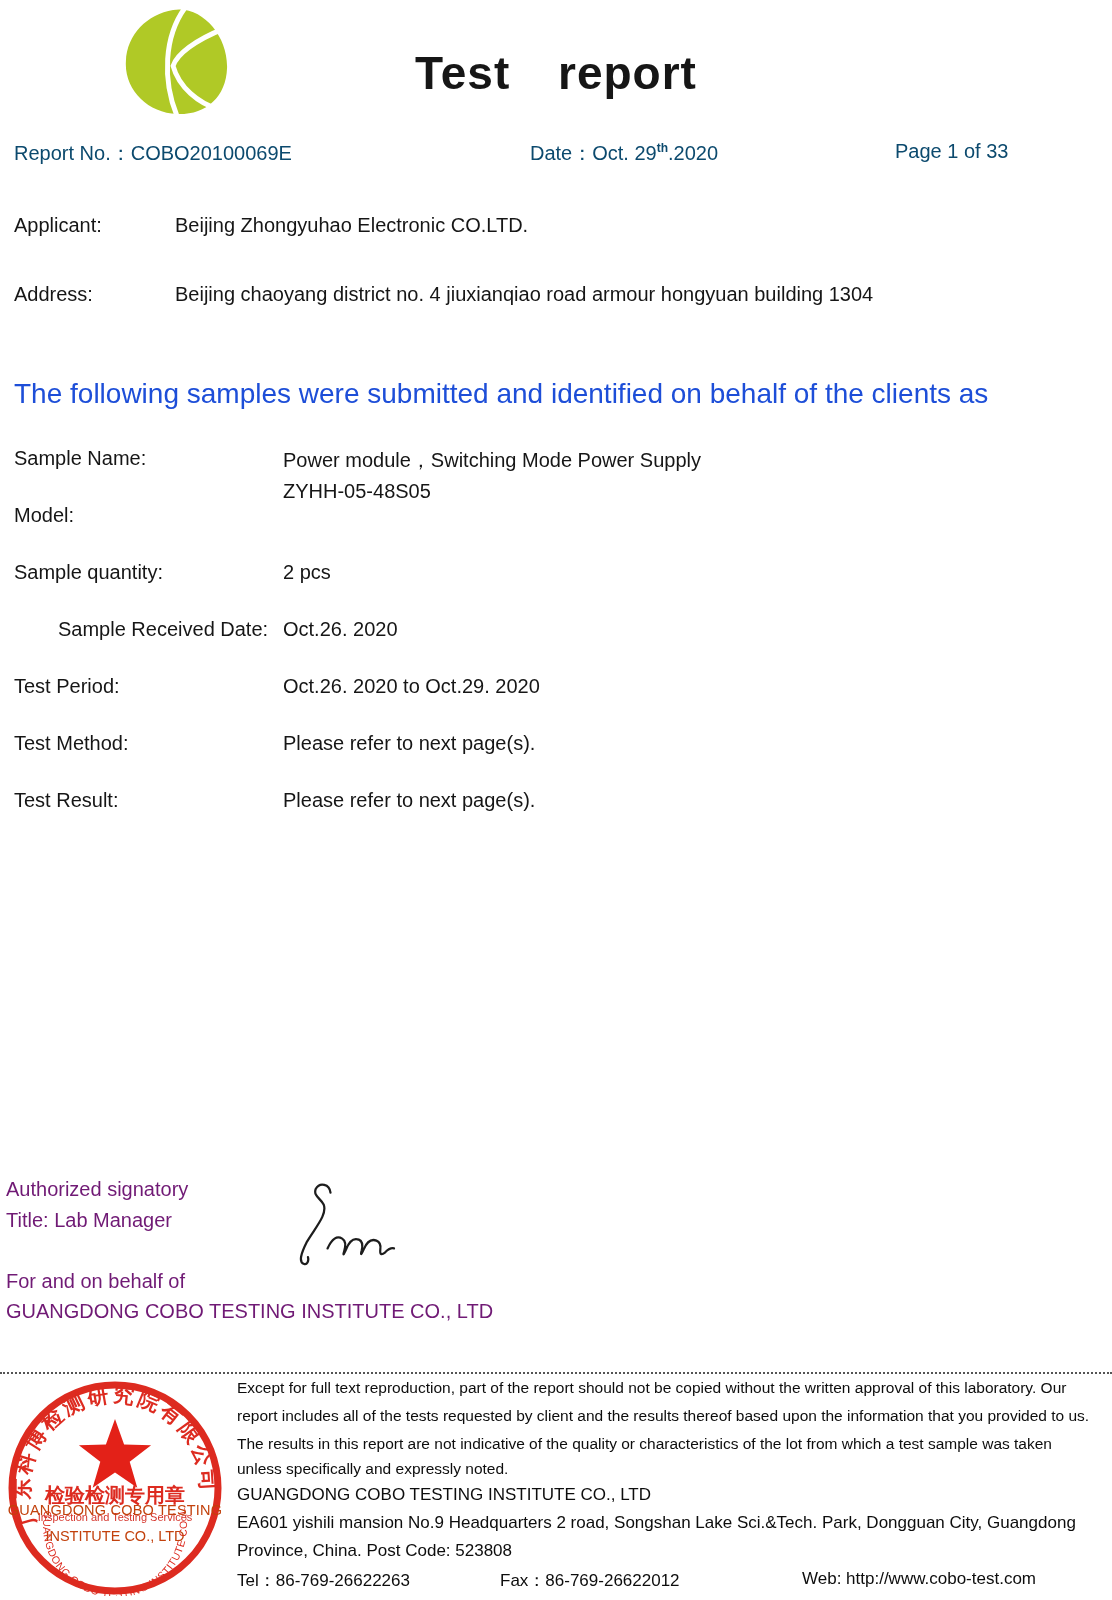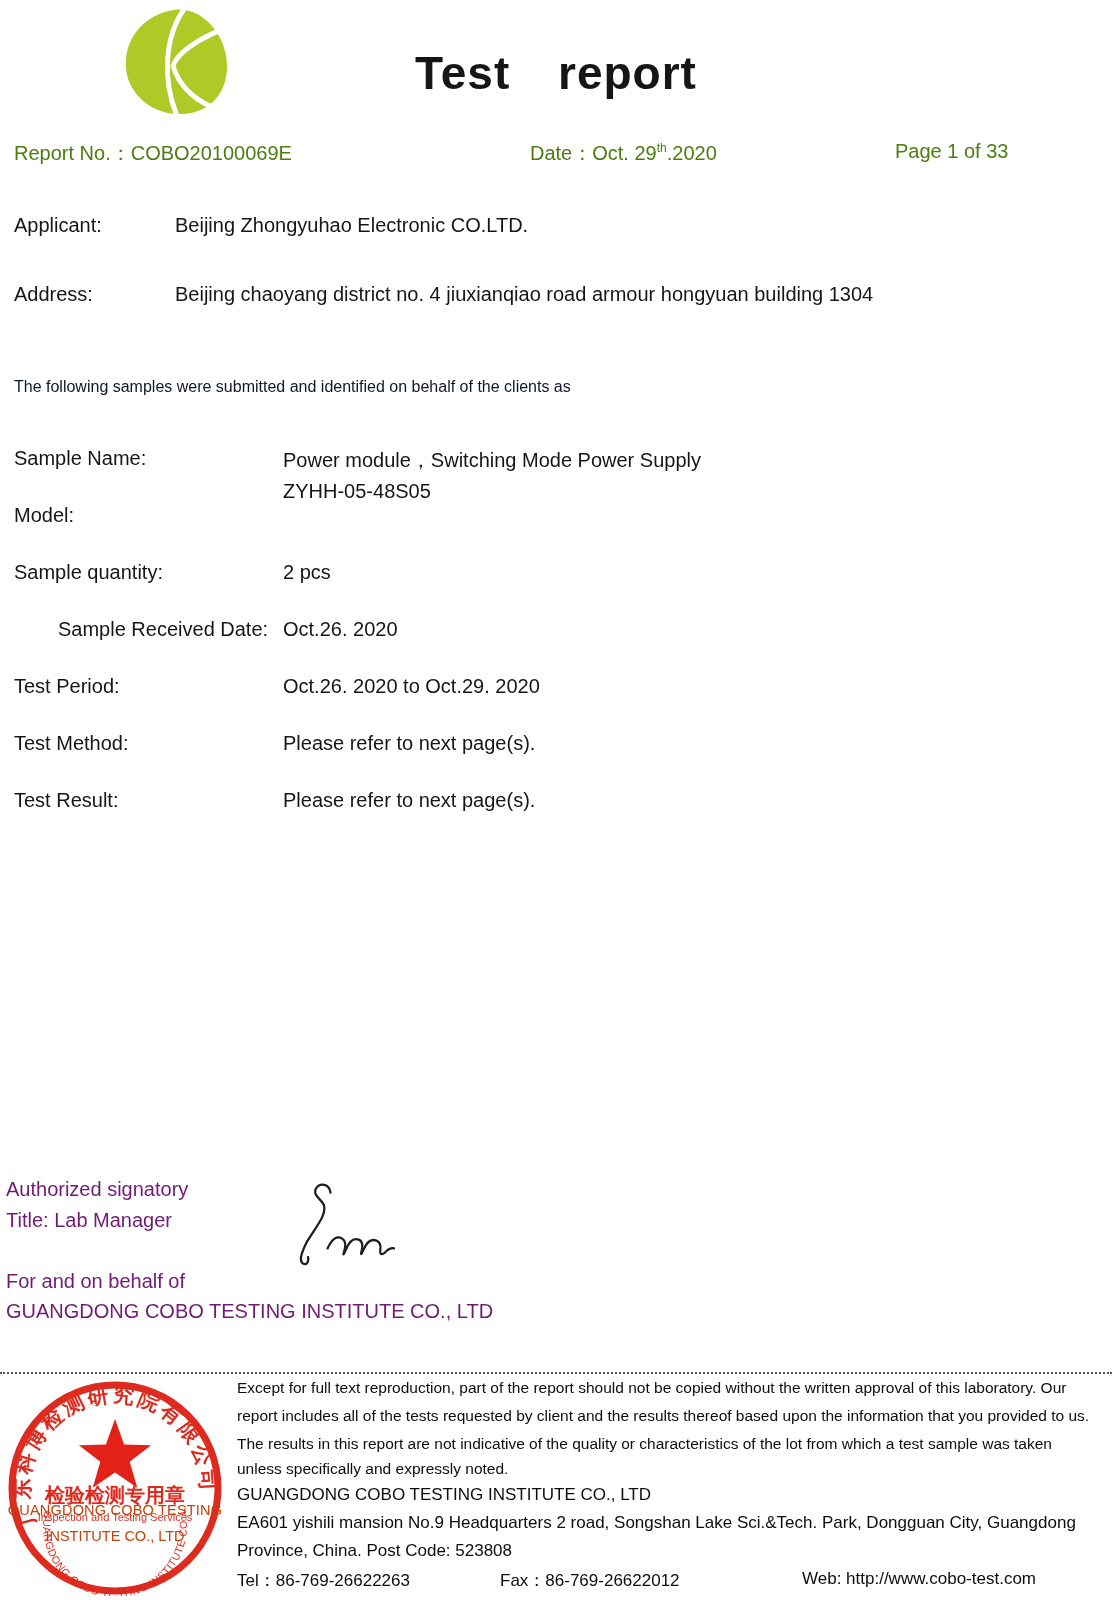--- a/index.html
+++ b/index.html
@@ -6,31 +6,31 @@
   body{
     width:1112px;height:1600px;position:relative;background:#ffffff;
     font-family:"Liberation Sans", sans-serif;color:#111;overflow:hidden;
   }
   .abs{position:absolute;}
   
   .page-title{
     left:0;right:0;top:46px;text-align:center;
     font-size:46px;font-weight:bold;color:#161616;word-spacing:34px;letter-spacing:1px;
   }
-  .hdr-row span{font-size:20px;color:#4d7c0f;}
+  .hdr-row span{font-size:20px;color:#0c4a6e;}
   .hdr-report{left:14px;top:140px;}
   .hdr-date{left:530px;top:140px;}
   .hdr-page{left:895px;top:140px;}
-  sup{font-size:60%;}
+  sup{font-size:60%;font-weight:bold;}
   
   .lbl{left:14px;font-size:20px;color:#161616;}
   .val{font-size:20px;color:#161616;}
   .val-a{left:175px;}
   .val-d{left:283px;}
-  .intro{left:14px;top:378px;font-size:16px;color:#0f172a;}
+  .intro{left:14px;top:378px;font-size:28px;color:#1d4ed8;}
   
   .sig-text{left:6px;font-size:20px;color:#701a75;}
   .sig-svg{left:292px;top:1180px;}
   
   .foot-sep{left:0;top:1372px;width:1112px;border-top:2px dotted #555;height:0;}
   .stamp{left:7px;top:1380px;width:216px;height:216px;}
   .stamp-overlay{position:absolute;left:0;width:216px;text-align:center;color:#c2410c;}
   .stamp-black1{top:122px;font-size:14.5px;letter-spacing:0.2px;}
   .stamp-black2{top:148px;font-size:14.5px;}
   .stamp-redsub{top:131px;font-size:11px;color:#d5342b;z-index:0;}

